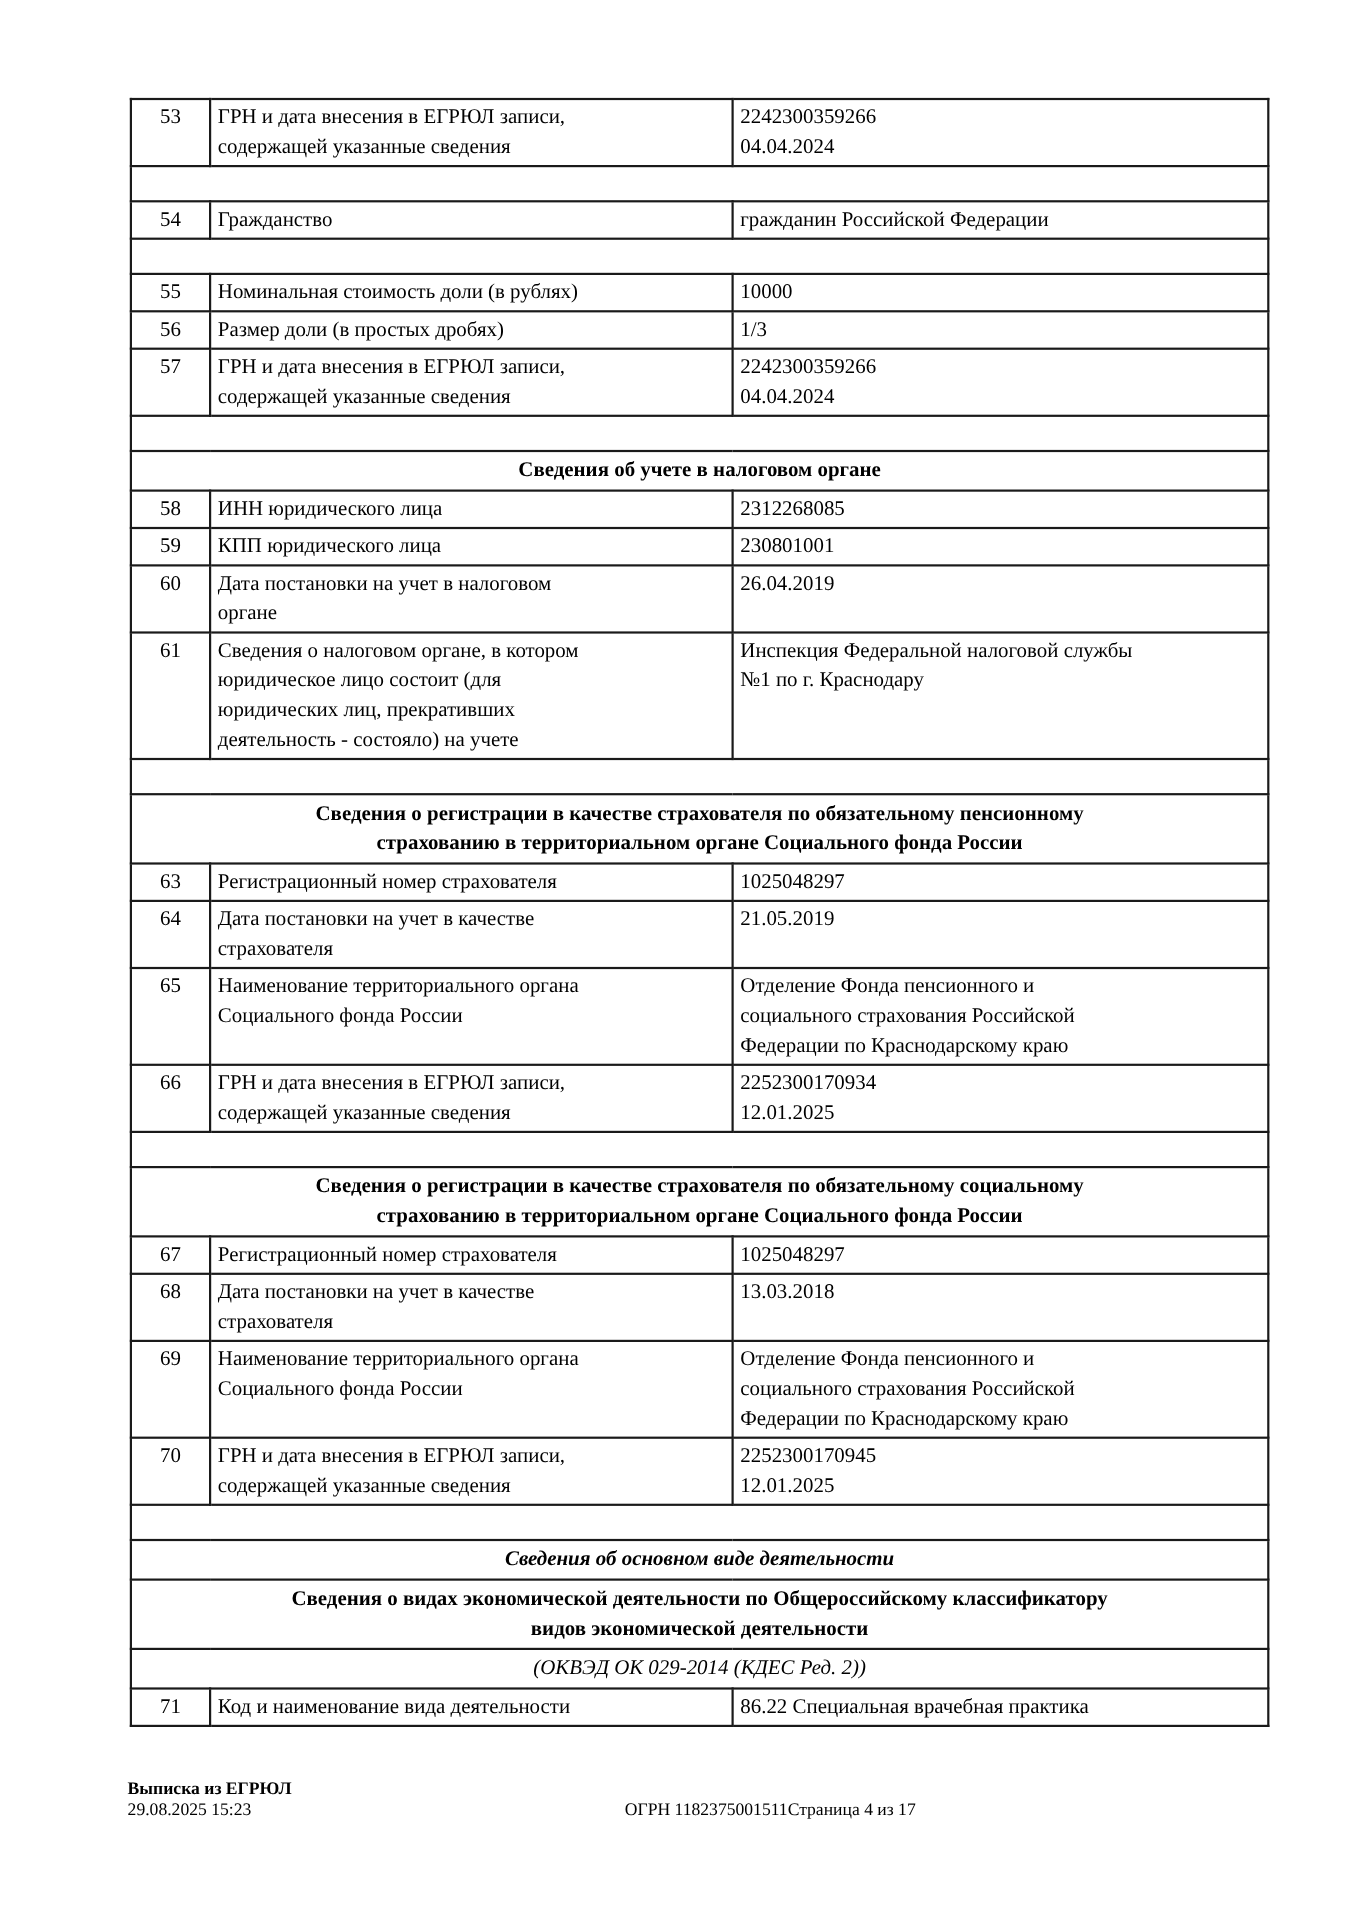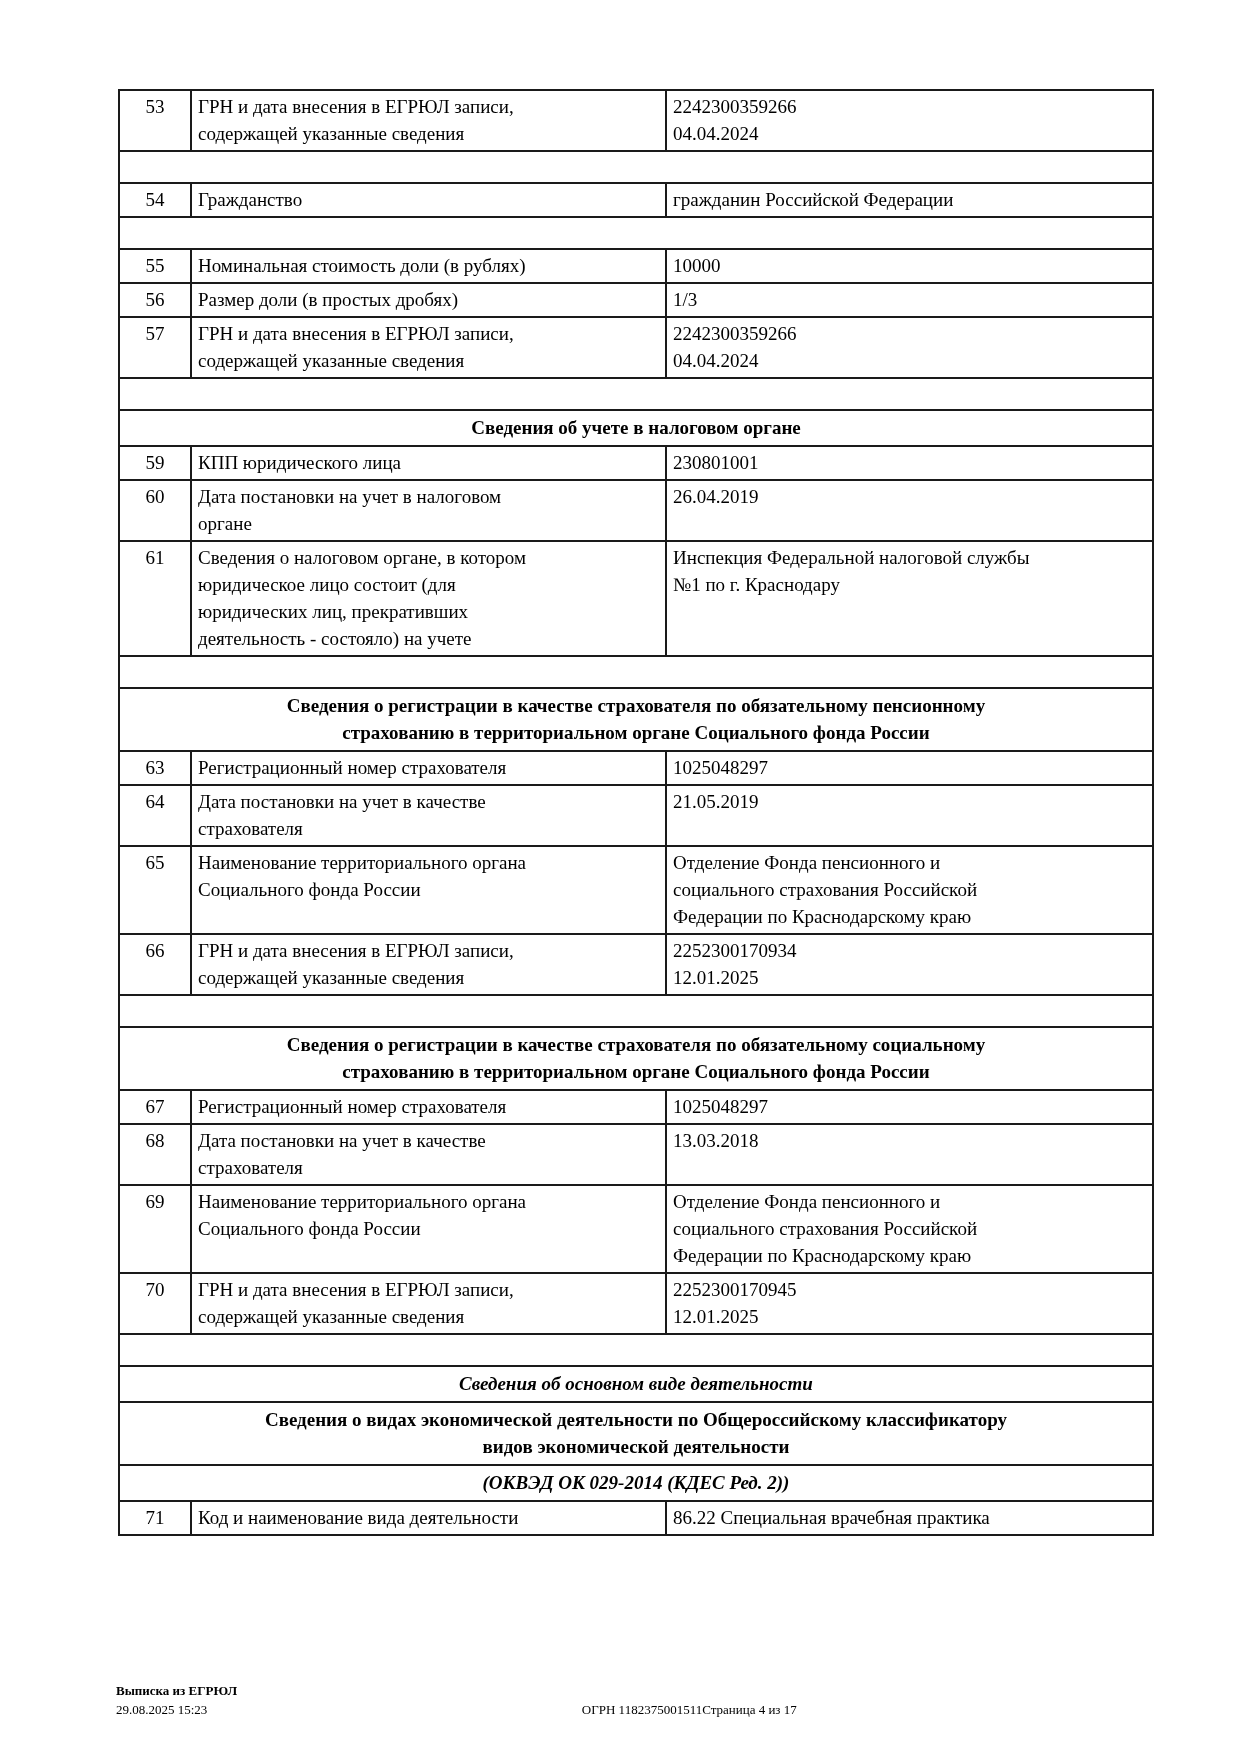--- a/index.html
+++ b/index.html
@@ -46,31 +46,31 @@
     text-align: center;
     font-weight: bold;
     padding-top: 3px;
     padding-bottom: 4px;
   }
   .doc-table td.header.bold-italic {
     font-style: italic;
   }
   .doc-table td.header.italic {
     font-style: italic;
-    font-weight: bold;
+    font-weight: normal;
   }
   .footer {
     position: absolute;
     left: 116px;
     right: 72px;
-    top: 1681px;
+    top: 1617px;
     display: flex;
     justify-content: space-between;
     align-items: flex-end;
-    font-size: 13px;
+    font-size: 16px;
     line-height: 19px;
   }
   .footer-left .doc-title { font-weight: bold; }
   .footer-center { flex: 0 0 auto; }
   .footer-side { flex: 1 1 0; }
   .footer-right { text-align: left; }
 </style>
 </head>
 <body>
 
@@ -116,20 +116,25 @@
         <td class="col-value">2242300359266
 04.04.2024</td>
       </tr>
       <tr>
         <td colspan="3" class="spacer"></td>
       </tr>
       <tr>
         <td colspan="3" class="header bold">Сведения об учете в налоговом органе</td>
       </tr>
       <tr>
+        <td class="col-num">58</td>
+        <td class="col-label">ИНН юридического лица</td>
+        <td class="col-value">2312268085</td>
+      </tr>
+      <tr>
         <td class="col-num">59</td>
         <td class="col-label">КПП юридического лица</td>
         <td class="col-value">230801001</td>
       </tr>
       <tr>
         <td class="col-num">60</td>
         <td class="col-label">Дата постановки на учет в налоговом
 органе</td>
         <td class="col-value">26.04.2019</td>
       </tr>

